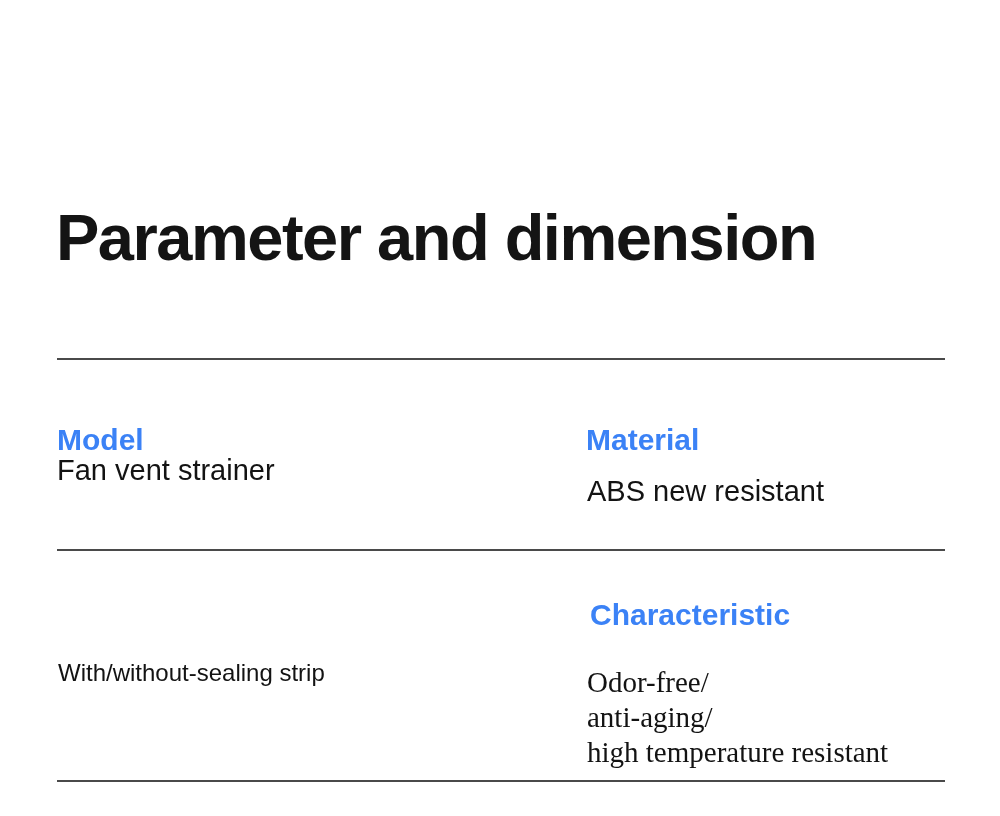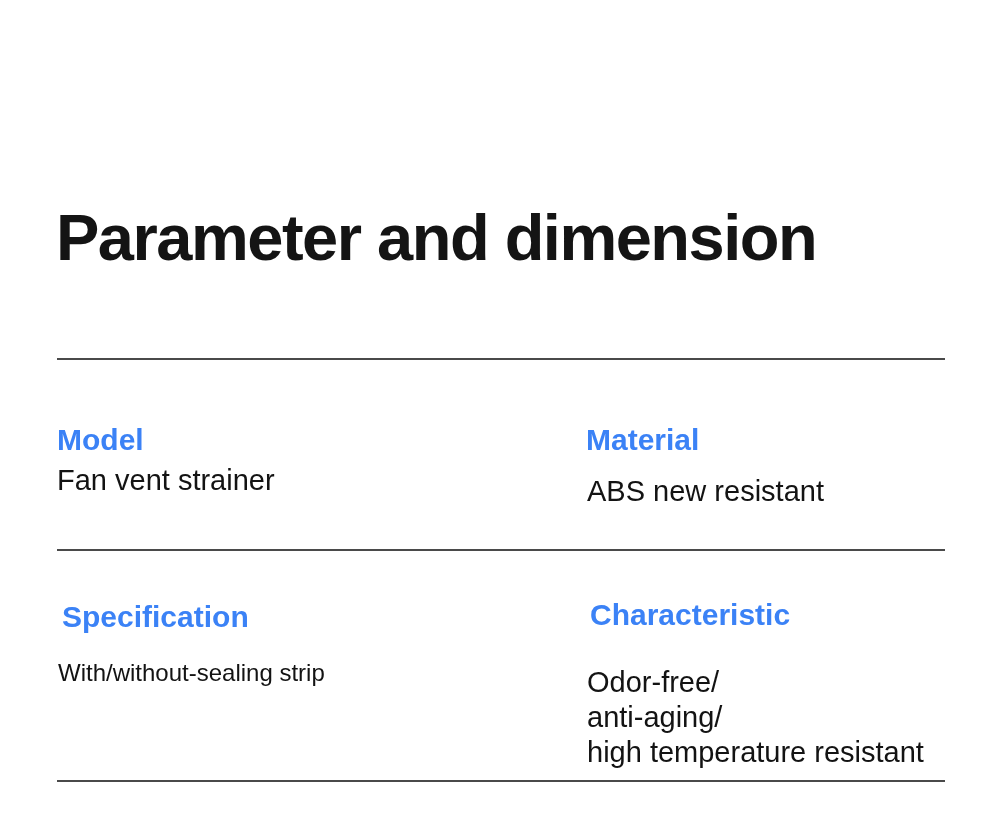--- a/index.html
+++ b/index.html
@@ -50,51 +50,51 @@
   .cell-value {
     position: absolute;
     margin: 0;
     font-size: 29px;
     line-height: 1;
     font-weight: normal;
     white-space: nowrap;
     color: #131313;
   }
   .label-r1c1 { left: 57px;  top: 425px; }
-  .value-r1c1 { left: 57px;  top: 466px; }
+  .value-r1c1 { left: 57px;  top: 456px; }
   .label-r1c2 { left: 586px; top: 425px; }
   .value-r1c2 { left: 587px; top: 477px; }
   .label-r2c1 { left: 62px;  top: 602px; }
   .value-r2c1 { left: 58px;  top: 661px; font-size: 24px; }
   .label-r2c2 { left: 590px; top: 600px; }
   .value-r2c2 {
     left: 587px;
     top: 665px;
     line-height: 35px;
     white-space: pre-line;
+    font-family: Liberation Serif, serif;
   }
 </style>
 </head>
 <body>
 
 <div class="page">
 
   <h1 class="title">Parameter and dimension</h1>
 
   <div class="rule rule-1"></div>
 
   <p class="cell-label label-r1c1">Model</p>
   <p class="cell-value value-r1c1">Fan vent strainer</p>
 
   <p class="cell-label label-r1c2">Material</p>
   <p class="cell-value value-r1c2">ABS new resistant</p>
 
   <div class="rule rule-2"></div>
 
-  <p class="cell-label label-r2c1">Specification</p>
   <p class="cell-value value-r2c1">With/without-sealing strip</p>
 
   <p class="cell-label label-r2c2">Characteristic</p>
   <p class="cell-value value-r2c2">Odor-free/
 anti-aging/
 high temperature resistant</p>
 
   <div class="rule rule-3"></div>
 
 </div>

